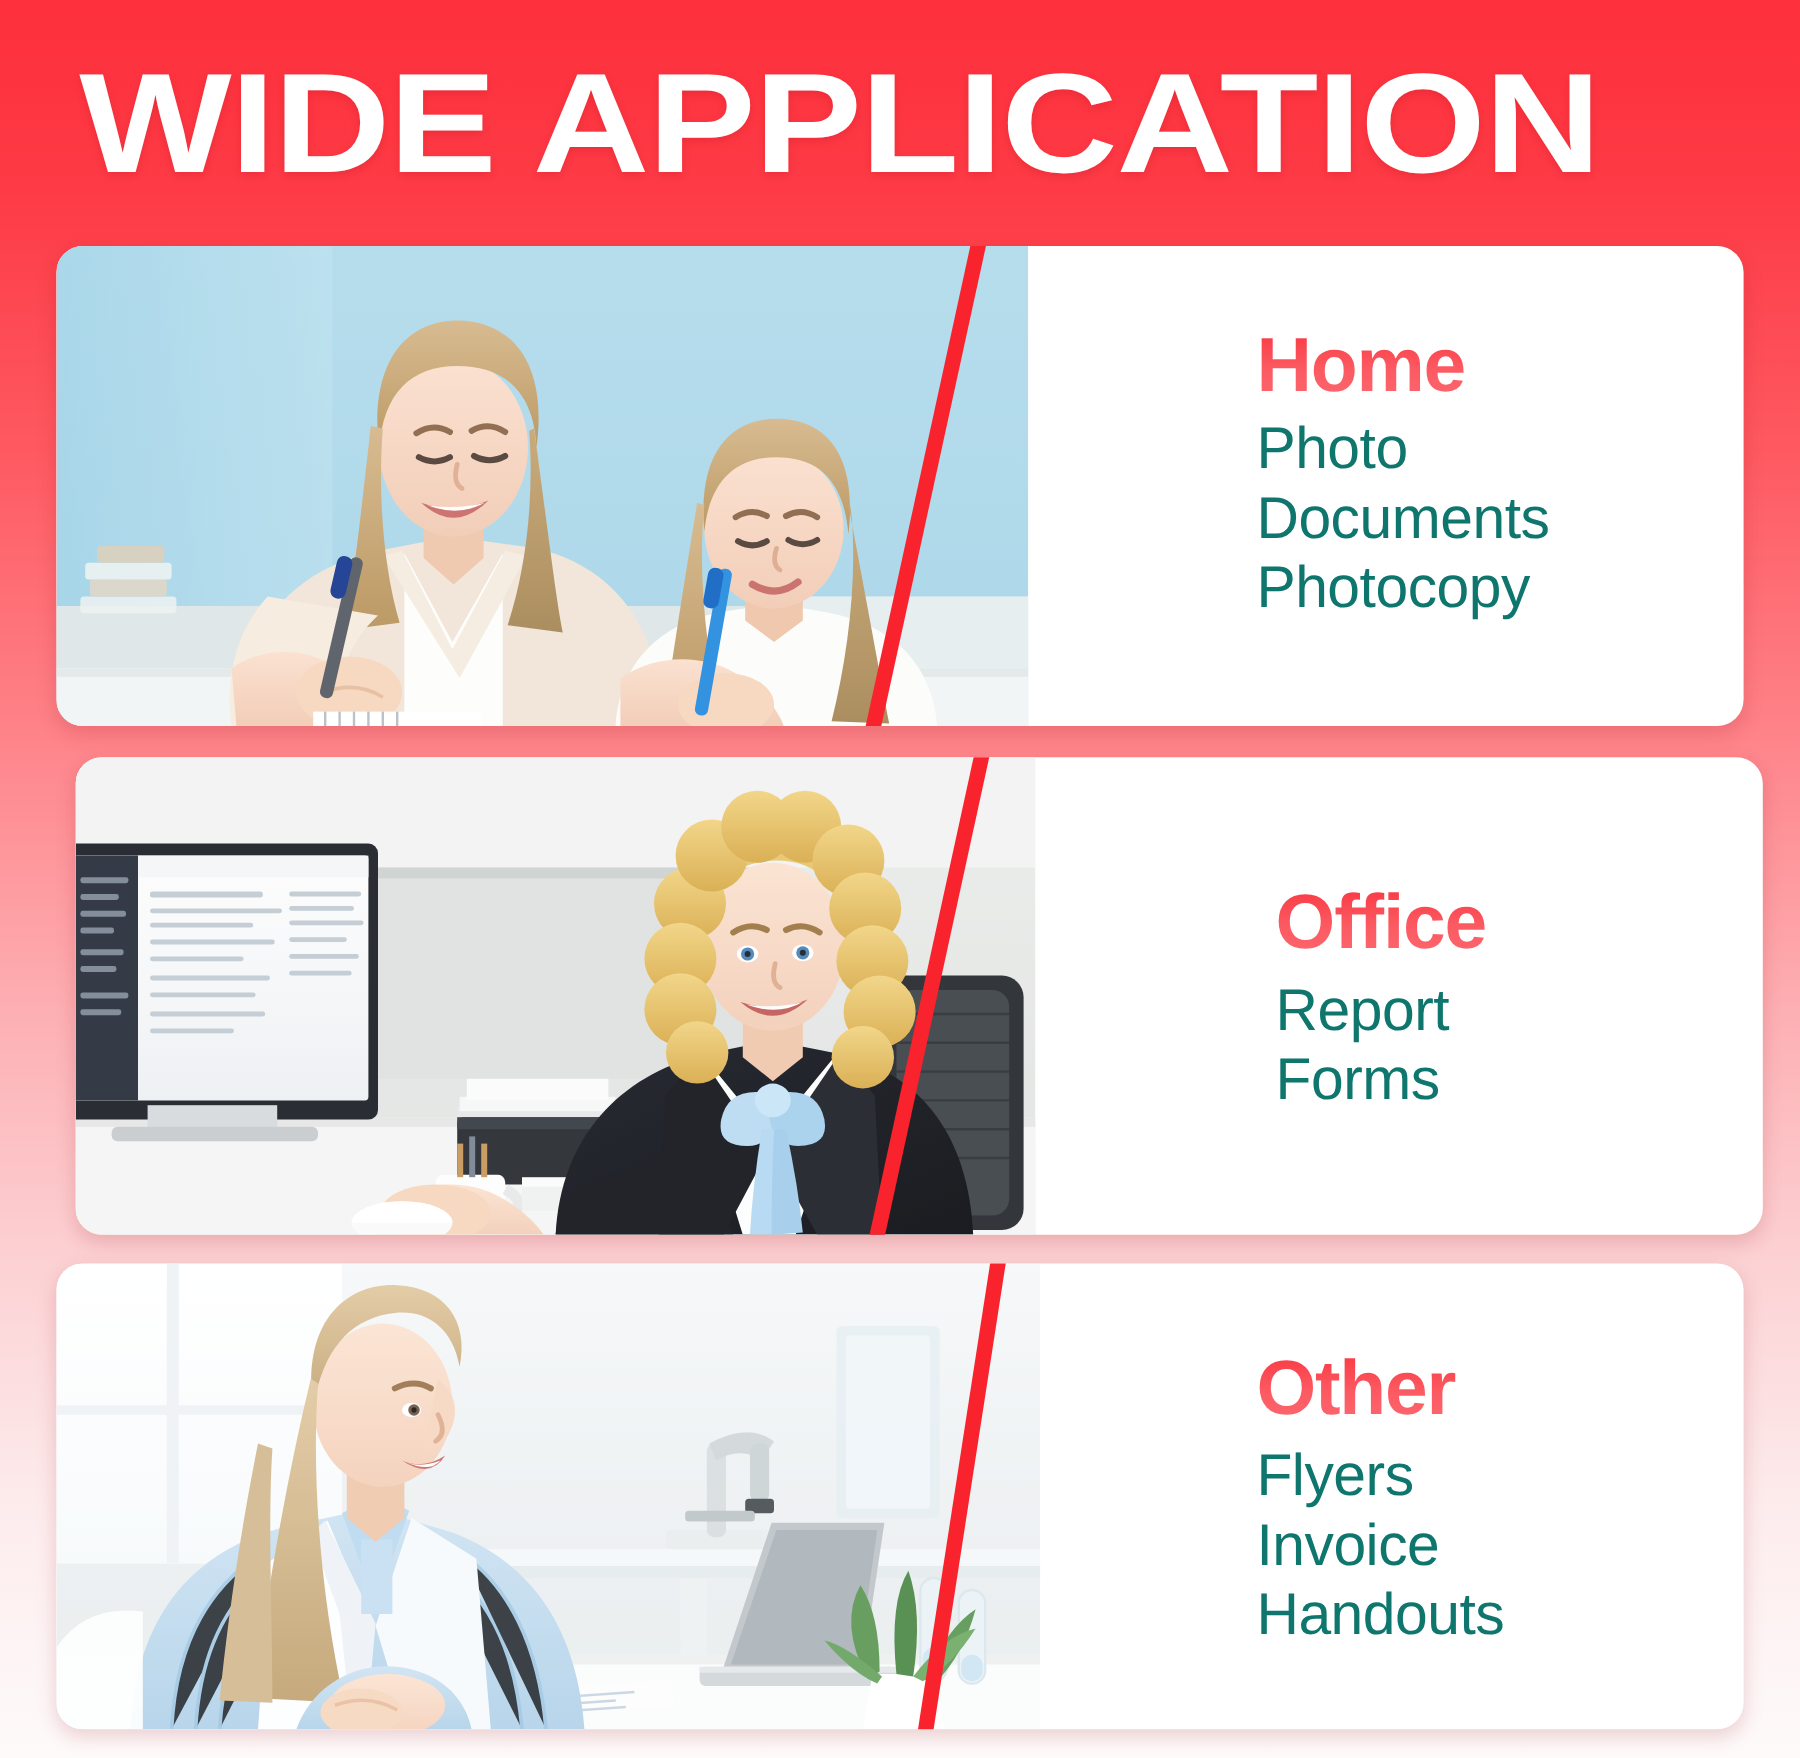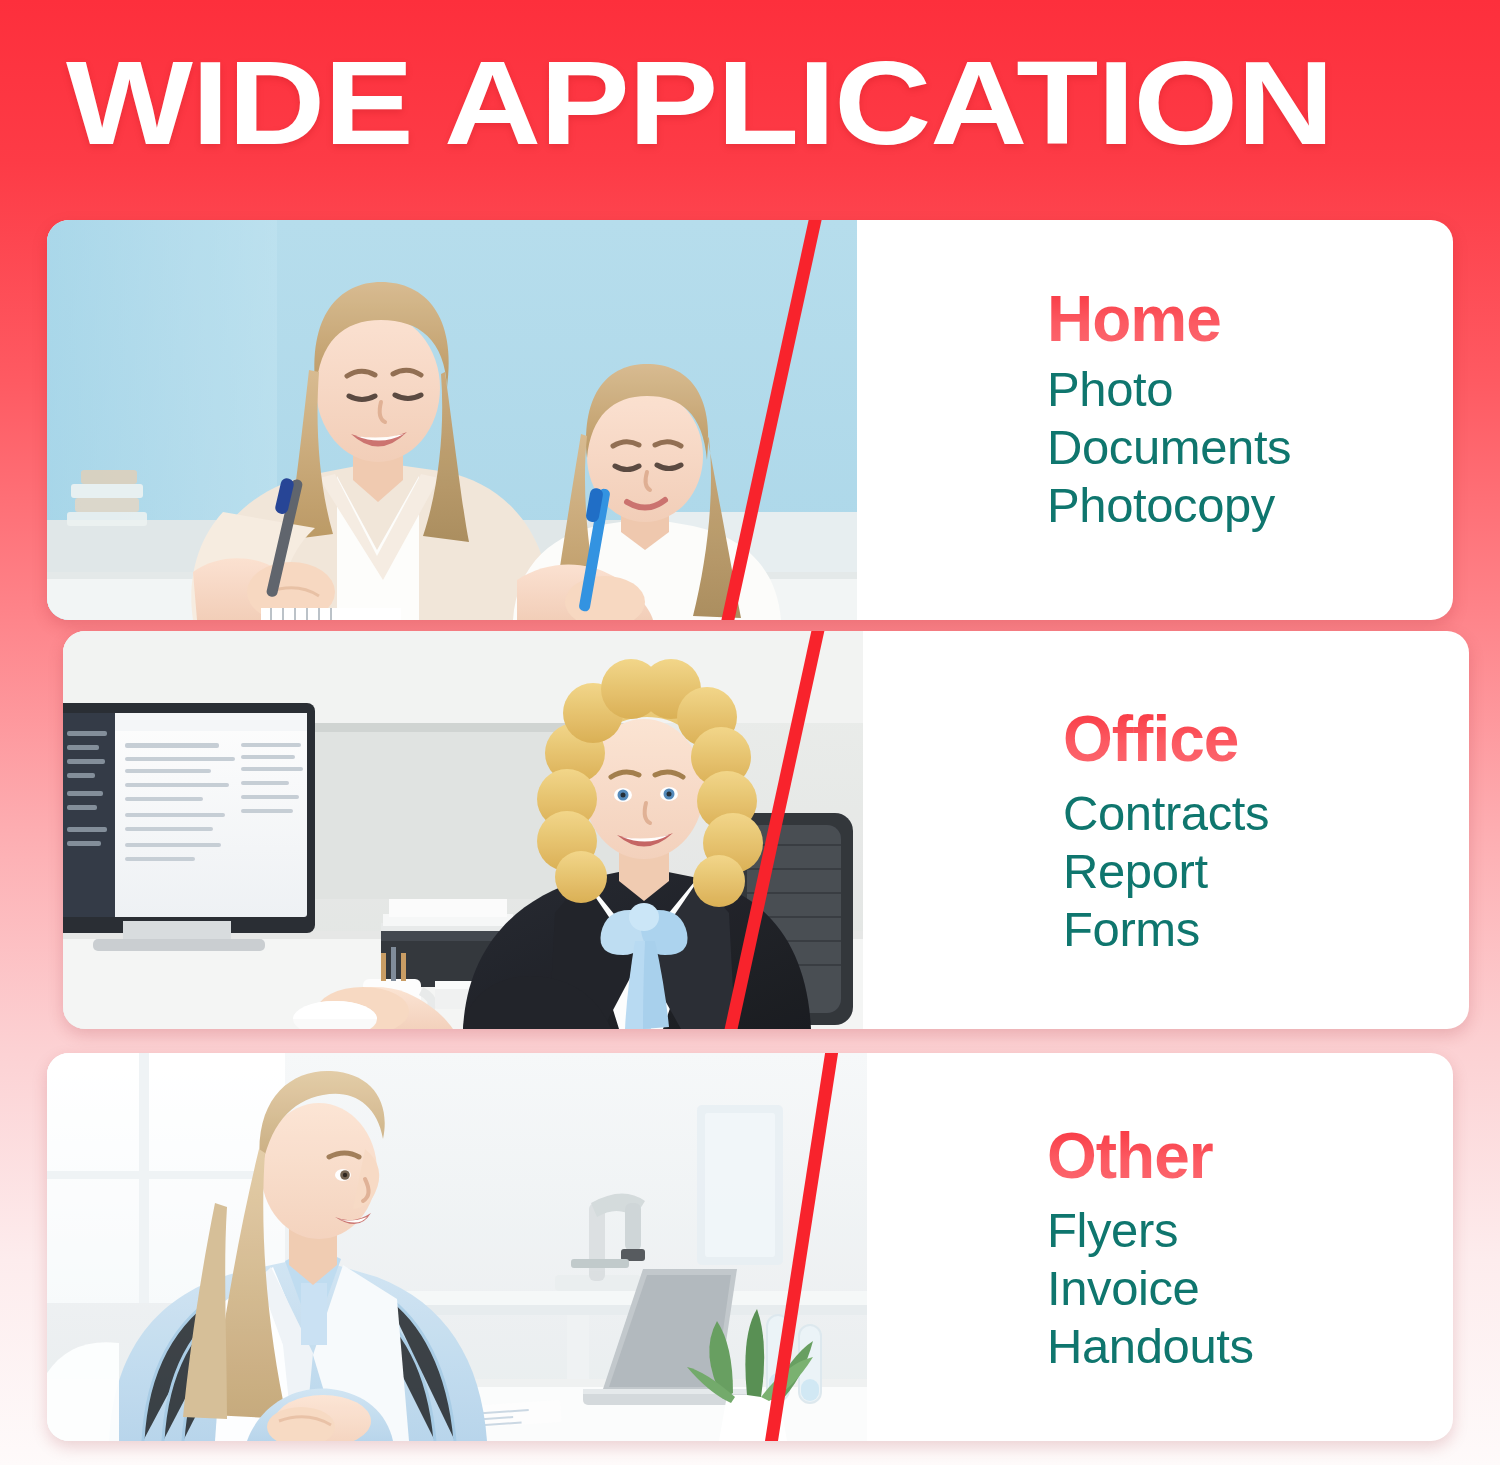--- a/index.html
+++ b/index.html
@@ -20,21 +20,21 @@
     white-space:nowrap;
     text-shadow:0 3px 7px rgba(150,0,10,.18);
   }
 
   
   .card{
     position:absolute;left:47px;width:1406px;
     background:#ffffff;border-radius:22px;overflow:hidden;
     box-shadow:0 6px 16px rgba(140,10,25,.17);
   }
-  #card-home{top:205px;height:400px;margin-top:15px;}
+  #card-home{top:205px;height:400px;}
   #card-office{top:631px;height:398px;margin-left:16px;}
   #card-other{top:1053px;height:388px;}
 
   .photo{position:absolute;left:0;top:0;height:100%;overflow:hidden;}
   .photo svg{display:block;width:100%;height:100%;}
 
   .slash{position:absolute;top:-6%;height:112%;width:13px;background:#f8232c;}
 
   .txt{position:absolute;top:0;height:100%;display:flex;flex-direction:column;justify-content:center;}
   .txt-inner{padding-left:0;}
@@ -366,21 +366,20 @@
 
       <rect x="0" y="0" width="800" height="398" fill="#ffffff" opacity=".04"></rect>
     </svg>
   </div>
 
   <div class="slash"></div>
 
   <div class="txt">
     <div class="txt-inner">
       <div class="head">Office</div>
-      <div class="item">Contracts</div>
       <div class="item">Report</div>
       <div class="item">Forms</div>
     </div>
   </div>
 </div>
 
 <div class="card" id="card-other">
 
   <div class="photo">
     <svg viewBox="0 0 820 388" preserveAspectRatio="xMidYMid slice">

